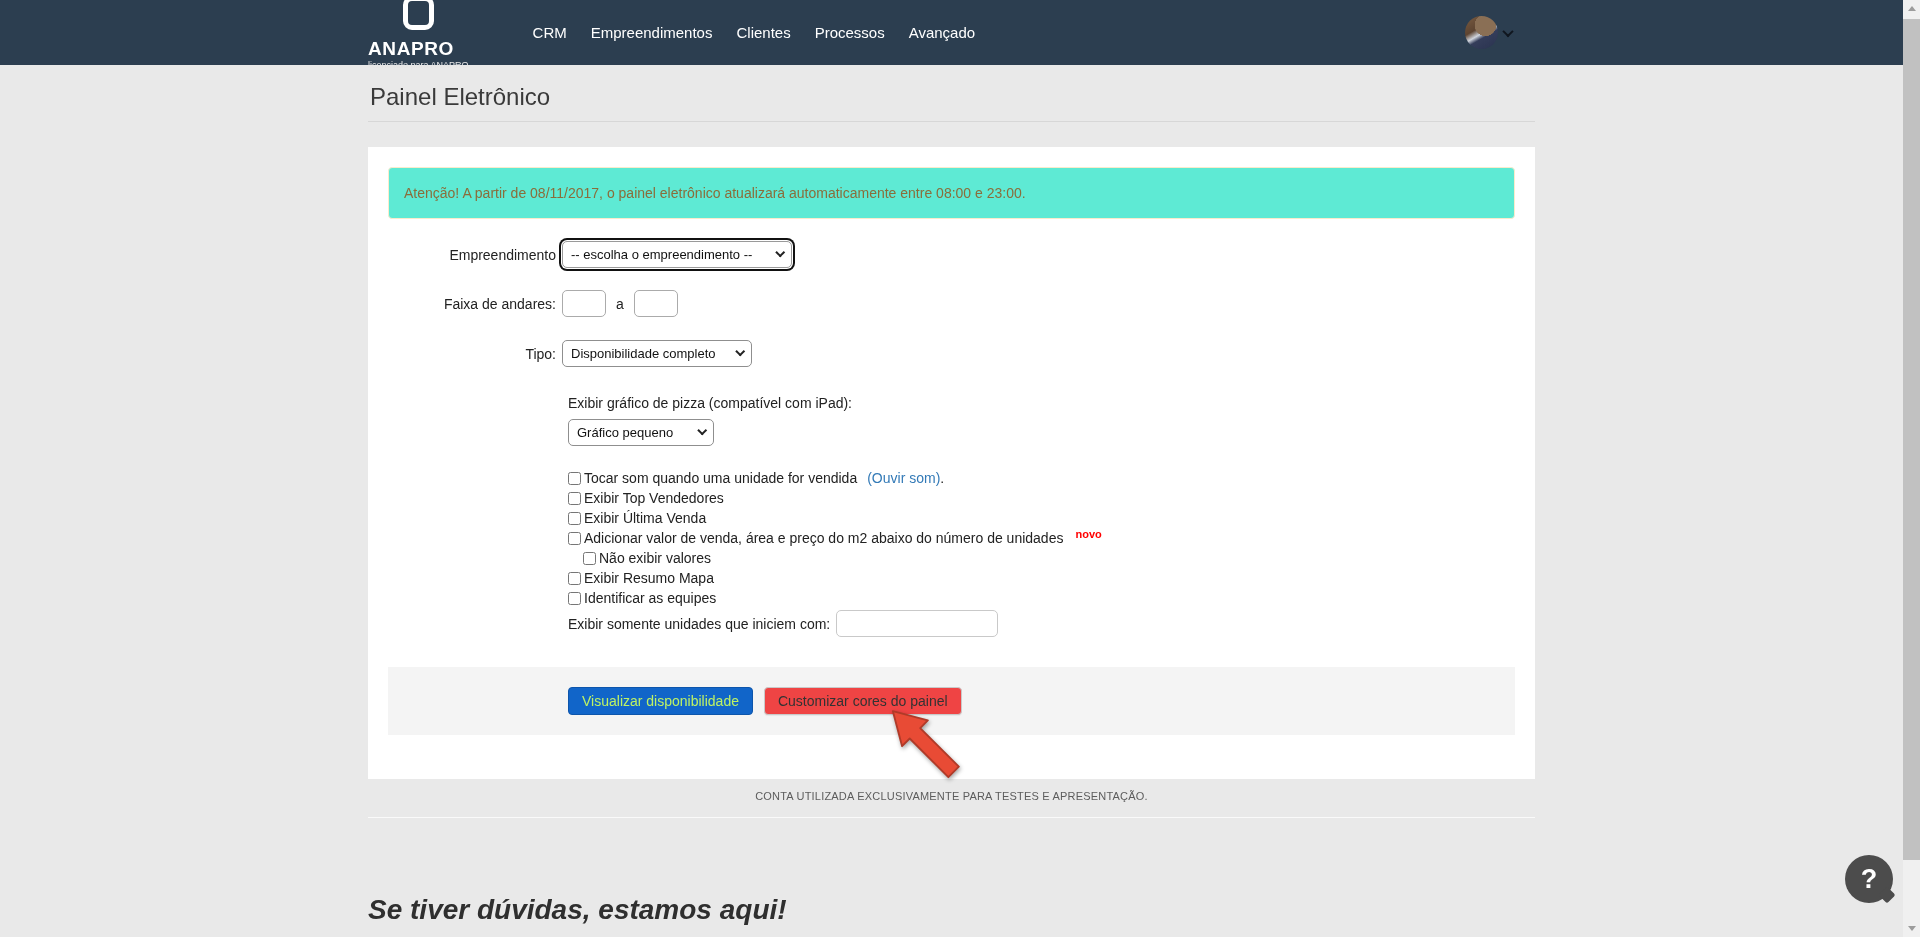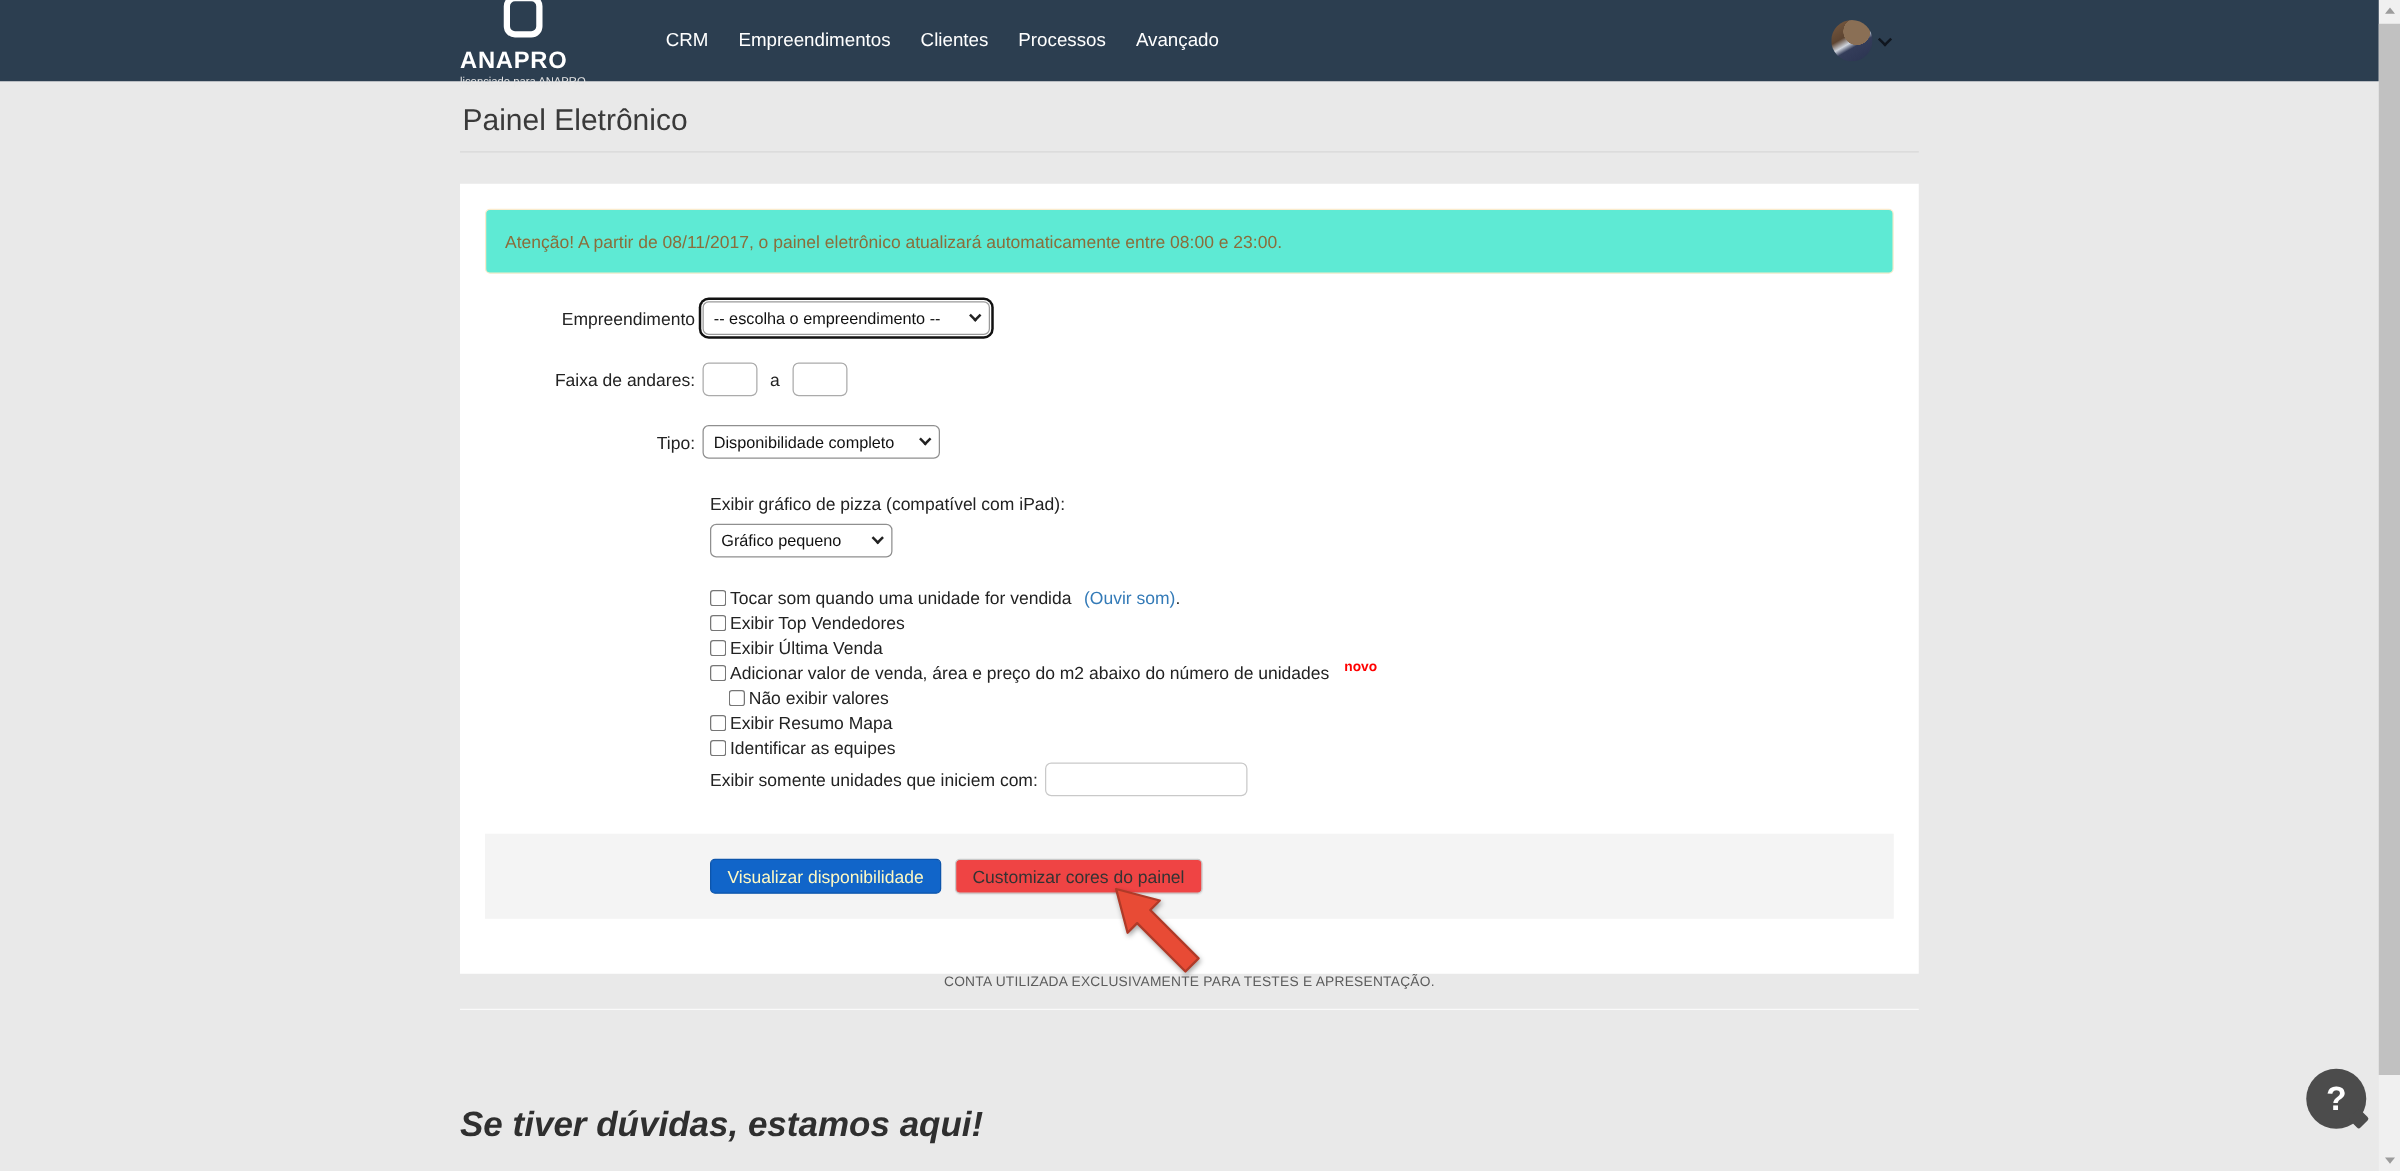--- a/index.html
+++ b/index.html
@@ -72,27 +72,27 @@
   .check-row.indent { margin-left:15px; }
   .link { color:#337ab7; margin-left:10px; text-decoration:none; cursor:pointer; }
   .link-suffix { color:#222; }
   .novo { color:#ff0000; font-size:11px; font-weight:bold; margin-left:12px; position:relative; top:-4px; }
   .prefix-row { display:flex; align-items:center; font-size:14px; color:#222; height:27px; margin-top:2px; }
   .prefix-input { width:162px; border-color:#c9c9c9; margin-left:6px; }
 
   .panel-footer { background:#f4f4f4; margin-top:30px; margin-bottom:24px; padding:20px 0; }
   .btn-row { margin-left:180px; position:relative; display:flex; gap:11px; }
   .btn { height:28px; border-radius:4px; font-size:14px; padding:0 13px; cursor:pointer; font-family:inherit; white-space:nowrap; }
-  .btn-primary { background:#1165c9; color:#fef9c3; border:1px solid #0d55ab; }
+  .btn-primary { background:#1165c9; color:#bef264; border:1px solid #0d55ab; }
   .btn-default { background:#ef4444; color:#333; border:1px solid #c9c9c9; box-shadow:0 1px 1px rgba(0,0,0,0.06); }
 
   .arrow-wrap { position:absolute; left:312px; top:15px; width:92px; height:92px; pointer-events:none; z-index:5; }
   .arrow-wrap svg { filter:drop-shadow(1px 2px 2px rgba(0,0,0,0.35)); }
 
-  .disclaimer { text-align:center; font-size:11px; color:#5c5c5c; margin:1px 0 0; letter-spacing:0.2px; }
+  .disclaimer { text-align:center; font-size:11px; color:#5c5c5c; margin:11px 0 0; letter-spacing:0.2px; }
   .bottom-divider { border:0; border-top:1px solid #fafafa; margin:15px 0 0; }
 
   .help-footer { margin-top:76px;font-style:italic; }
   .help-title { font-size:28px; font-weight:bold; color:#2f2f2f; margin:0; }
 
   
   .help-bubble {
     position:absolute; right:27px; bottom:34px; width:48px; height:48px;
     background:#4c4c4c; border-radius:50%; color:#fff;
     display:flex; align-items:center; justify-content:center;

